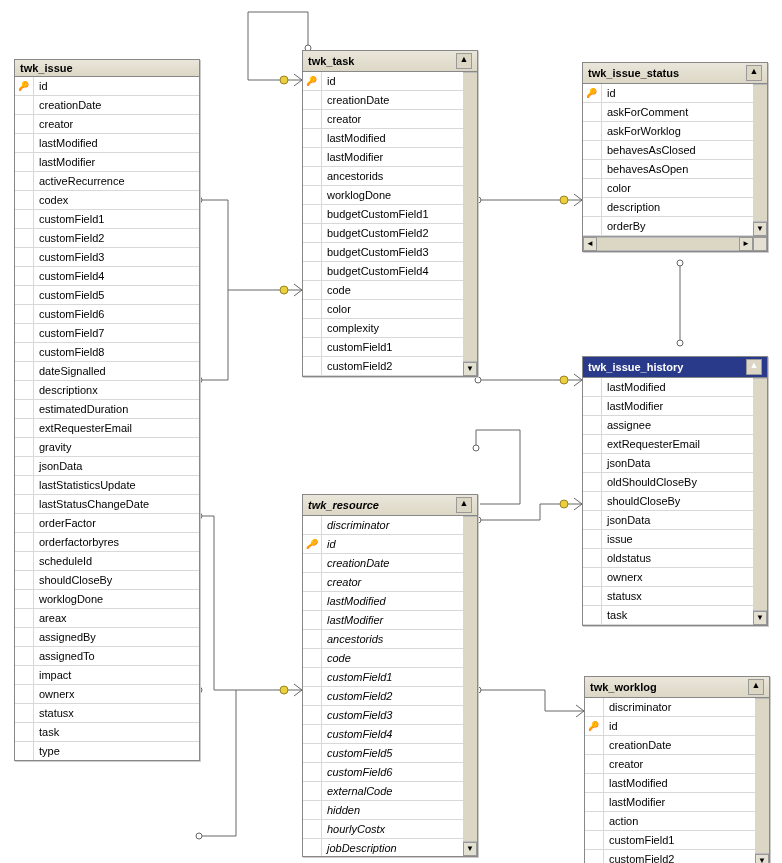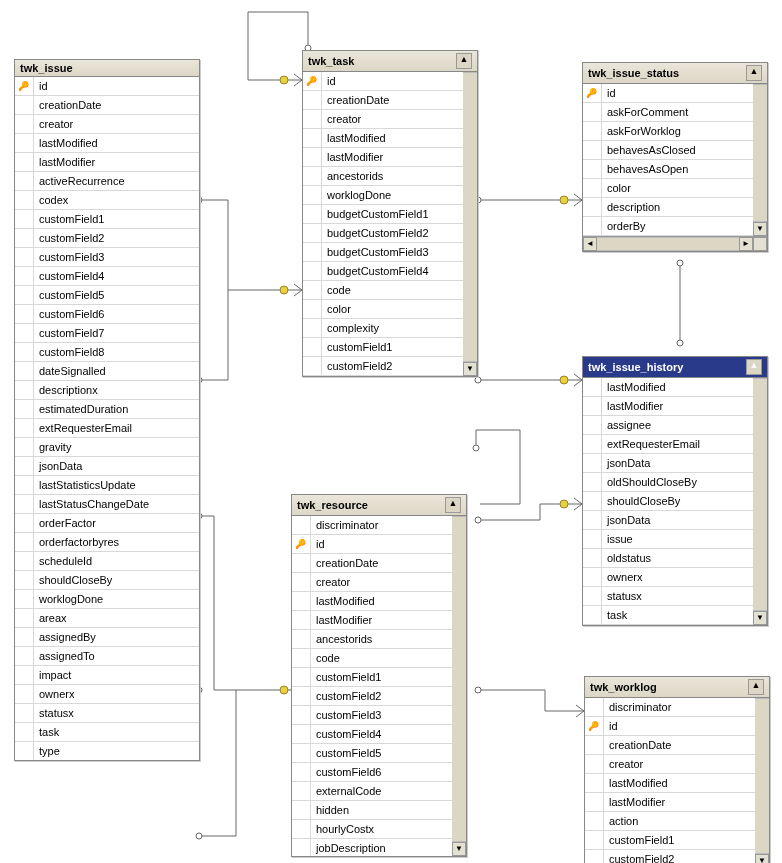--- a/index.html
+++ b/index.html
@@ -518,21 +518,21 @@
         <div class="row">
           <div class="keycell"></div>
           <div class="colname">task</div>
         </div>
         <div class="vscroll">
           <div class="sb-track"></div>
           <div class="sb-btn">▼</div>
         </div>
       </div>
     </div>
-    <div class="tbl" style="left: 291px; top: 494px; width: 174px;">
+    <div class="tbl" style="left: 302px; top: 494px; width: 174px; font-style: italic;">
       <div class="tbl-title">
         <span>twk_resource</span>
         <div class="scrollbar-top">▲</div>
       </div>
       <div class="tbl-body" style="--bh: 340px;">
         <div class="row">
           <div class="keycell"></div>
           <div class="colname">discriminator</div>
         </div>
         <div class="row">

